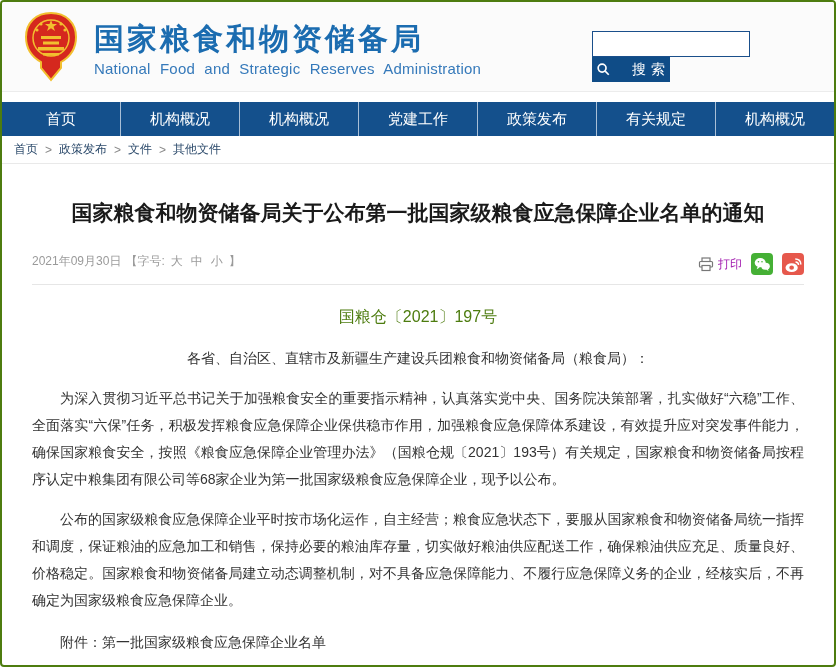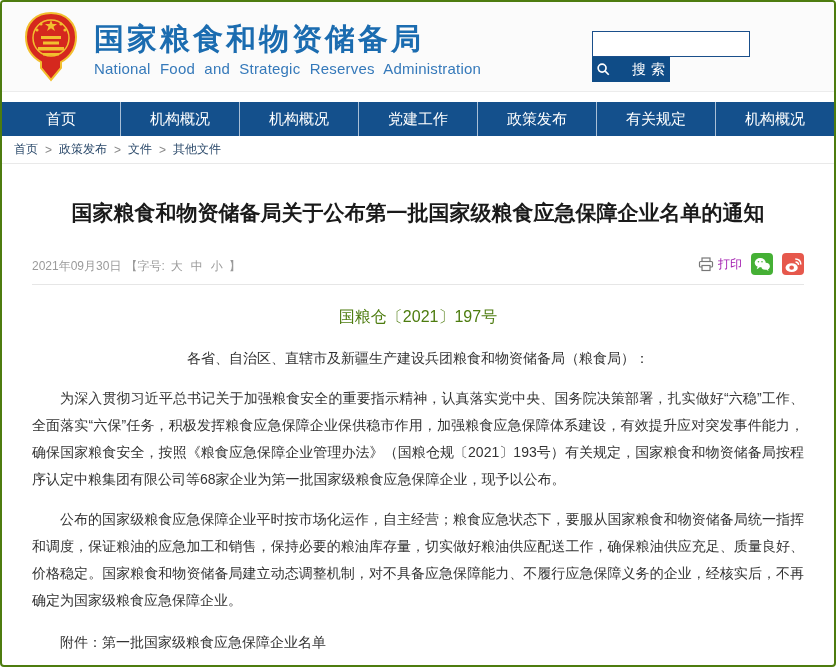--- a/index.html
+++ b/index.html
@@ -56,21 +56,21 @@
   }
   .crumb { color:#2c4a6b; cursor:pointer; }
   .crumb-sep { color:#888; }
   
   .content { padding:0 30px; }
   .article-title {
     margin:34px 8px 0; text-align:center;
     font-size:21px; font-weight:bold; color:#1a1a1a; line-height:1.45;
   }
   .meta-row {
-    margin-top:25px; display:flex; align-items:flex-end; justify-content:space-between;
+    margin-top:25px; display:flex; align-items:flex-start; justify-content:space-between;
     font-size:12px; color:#9a9a9a;
   }
   .meta-left { display:flex; align-items:center; gap:4px; }
   .fs-link { cursor:pointer; margin:0 2px; color:#9a9a9a; }
   .meta-right { display:flex; align-items:center; gap:9px; }
   .print-btn { display:flex; align-items:center; gap:4px; color:#a21caf; cursor:pointer; font-size:12px; }
   .share-icon {
     width:22px; height:22px; border-radius:4px;
     display:flex; align-items:center; justify-content:center; cursor:pointer;
   }

